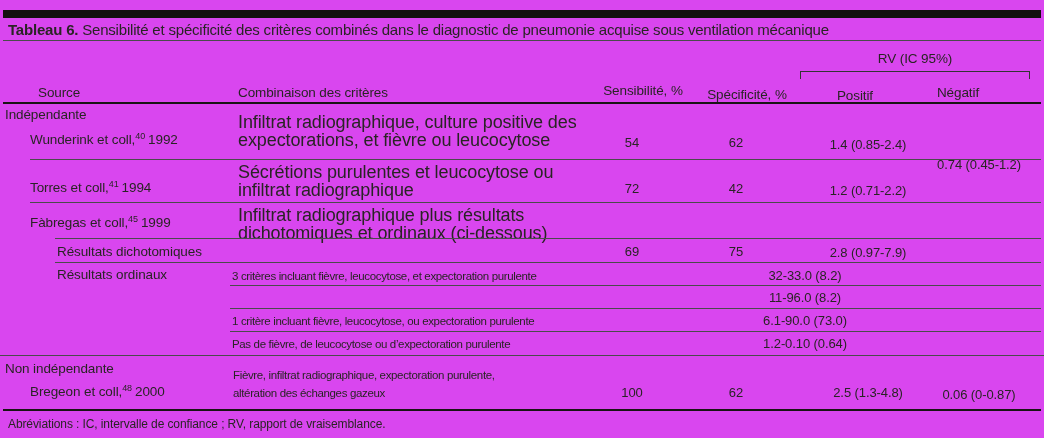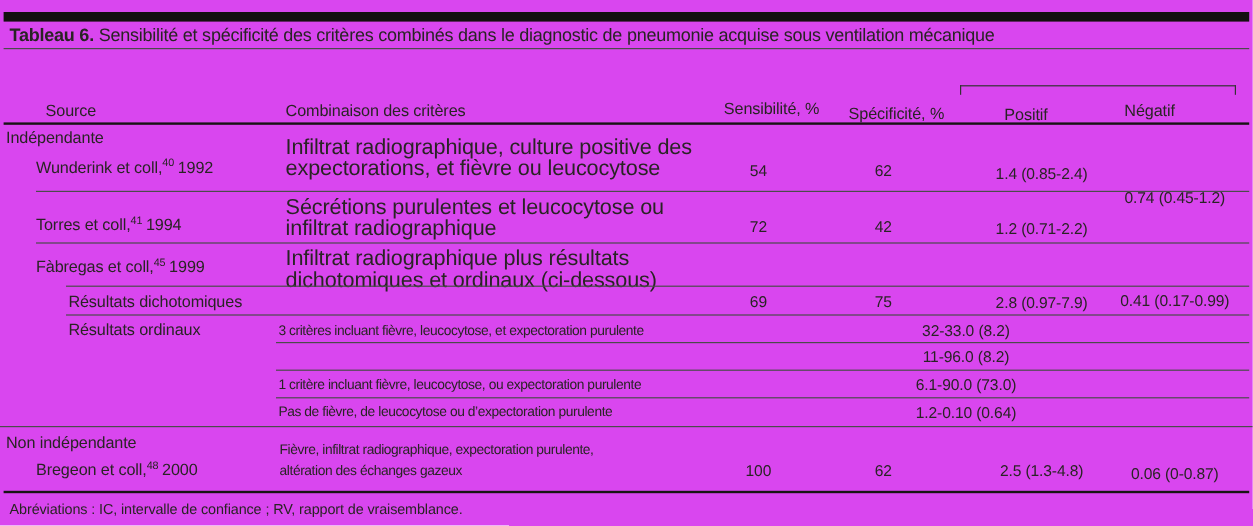--- a/index.html
+++ b/index.html
@@ -41,20 +41,21 @@
 <body>
 
 <div class="page">
 
   <div class="topbar" style="left:3px;top:10px;width:1038px;height:8px;"></div>
   <div class="abs title" style="left:8px;top:21px;">
     <b>Tableau 6.</b><span> Sensibilité et spécificité des critères combinés dans le diagnostic de pneumonie acquise sous ventilation mécanique</span>
   </div>
   <div class="rule" style="left:3px;top:40px;width:1038px;"></div>
 
+  <div class="abs hdr ctr" style="left:810px;top:51px;width:210px;">RV (IC 95%)</div>
   <div class="bracket"></div>
 
   <div class="abs hdr" style="left:38px;top:85px;">Source</div>
   <div class="abs hdr" style="left:238px;top:85px;">Combinaison des critères</div>
   <div class="abs hdr ctr" style="left:583px;top:83px;width:120px;">Sensibilité, %</div>
   <div class="abs hdr ctr" style="left:687px;top:87px;width:120px;">Spécificité, %</div>
   <div class="abs hdr ctr" style="left:805px;top:88px;width:100px;">Positif</div>
   <div class="abs hdr ctr" style="left:908px;top:85px;width:100px;">Négatif</div>
   <div class="rule-heavy" style="left:3px;top:102px;width:1038px;"></div>
 
@@ -85,21 +86,20 @@
 dichotomiques et ordinaux (ci-dessous)</div>
   <div class="abs txt" style="left:30px;top:215px;">
     <span>Fàbregas et coll,</span><sup>45</sup><span class="yr">1999</span>
   </div>
   <div class="rule" style="left:55px;top:238px;width:986px;"></div>
 
   <div class="abs txt" style="left:57px;top:244px;">Résultats dichotomiques</div>
   <div class="abs num c-sens" style="top:244px;">69</div>
   <div class="abs num c-spec" style="top:244px;">75</div>
   <div class="abs num c-pos" style="top:245px;">2.8 (0.97-7.9)</div>
-  <div class="abs num c-neg" style="top:243px;">0.41 (0.17-0.99)</div>
   <div class="rule" style="left:55px;top:262px;width:986px;"></div>
 
   <div class="abs txt" style="left:57px;top:267px;">Résultats ordinaux</div>
   <div class="abs small" style="left:232px;top:270px;">3 critères incluant fièvre, leucocytose, et expectoration purulente</div>
   <div class="abs num c-span" style="top:268px;">32-33.0 (8.2)</div>
   <div class="rule" style="left:230px;top:285px;width:811px;"></div>
 
   <div class="abs num c-span" style="top:290px;">11-96.0 (8.2)</div>
   <div class="rule" style="left:230px;top:308px;width:811px;"></div>
 

